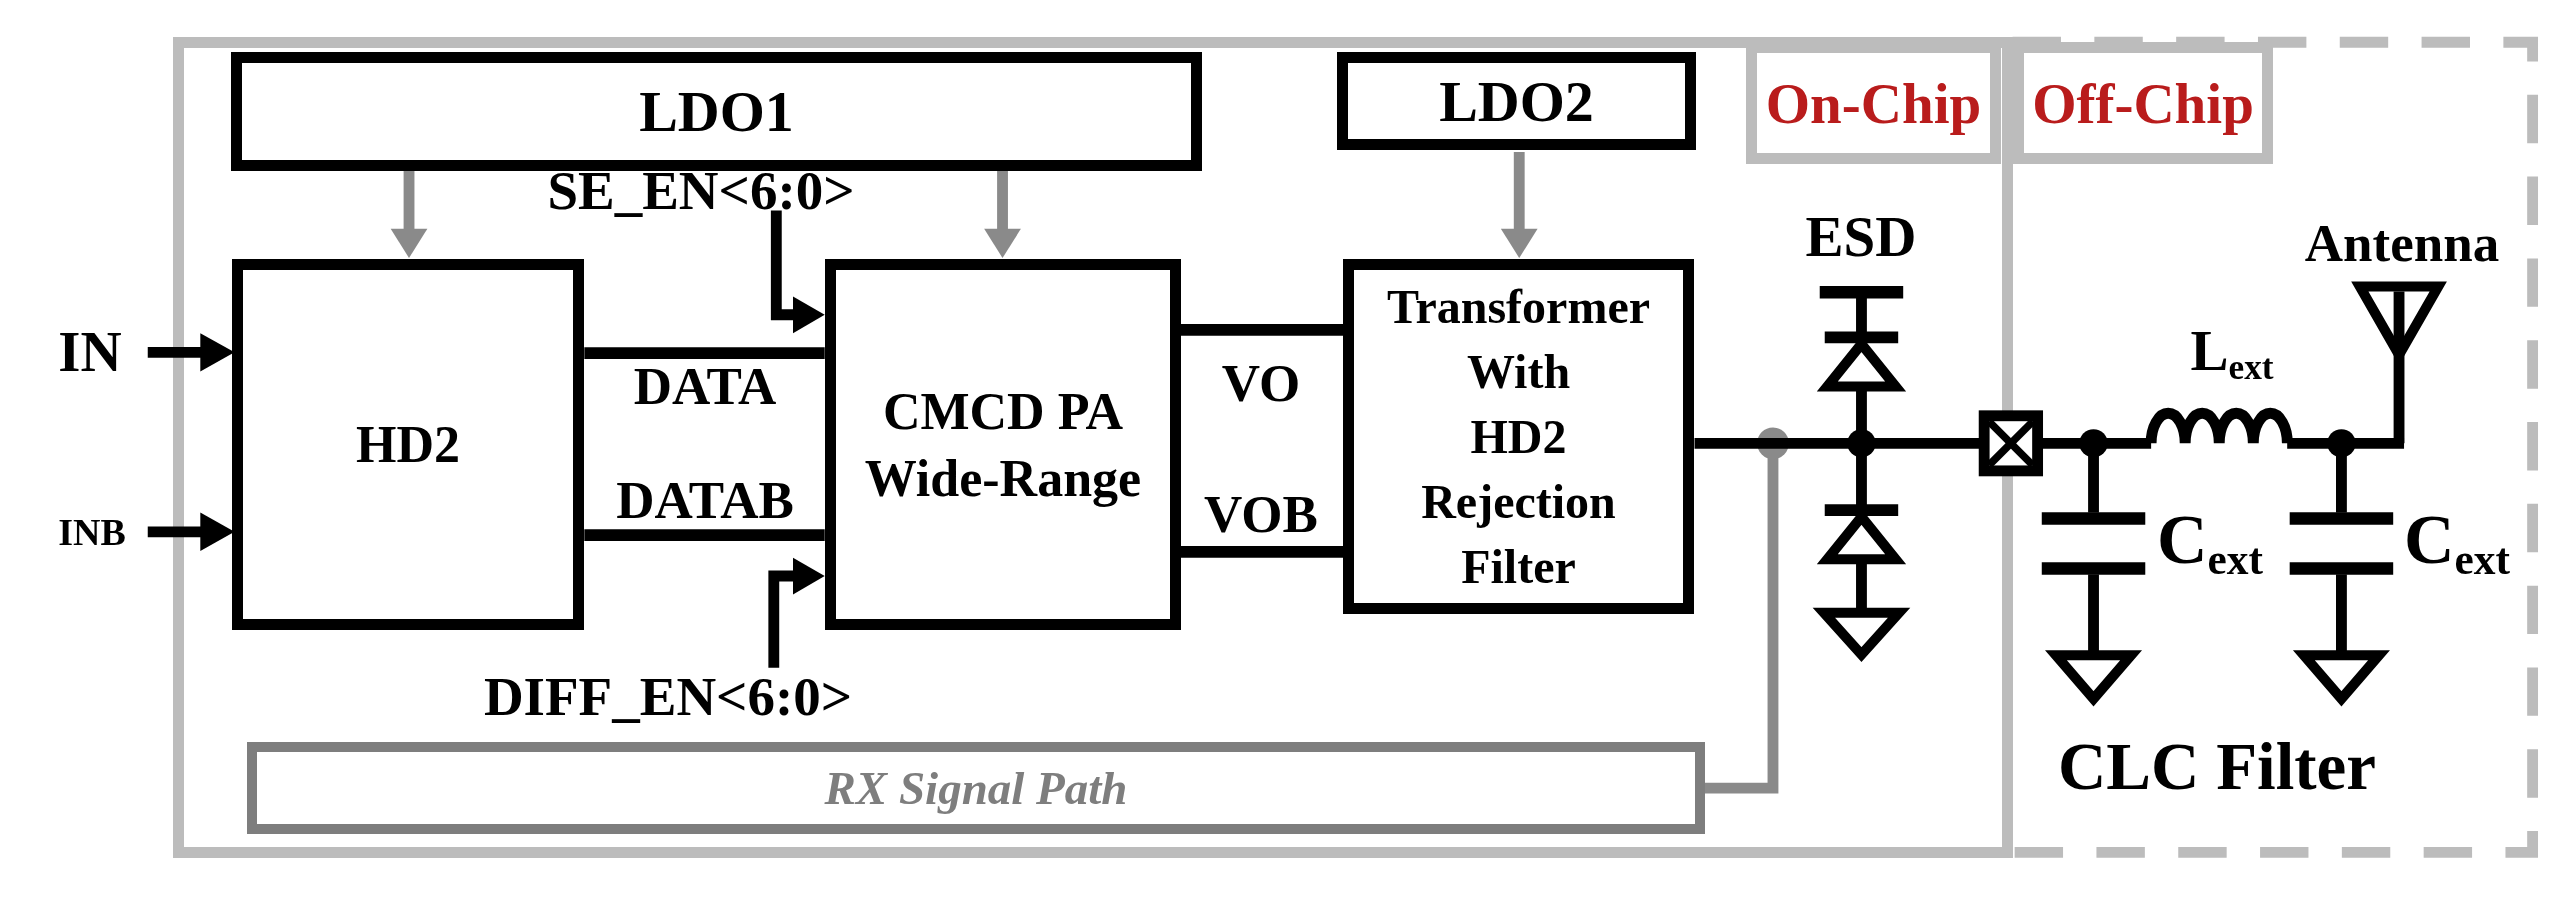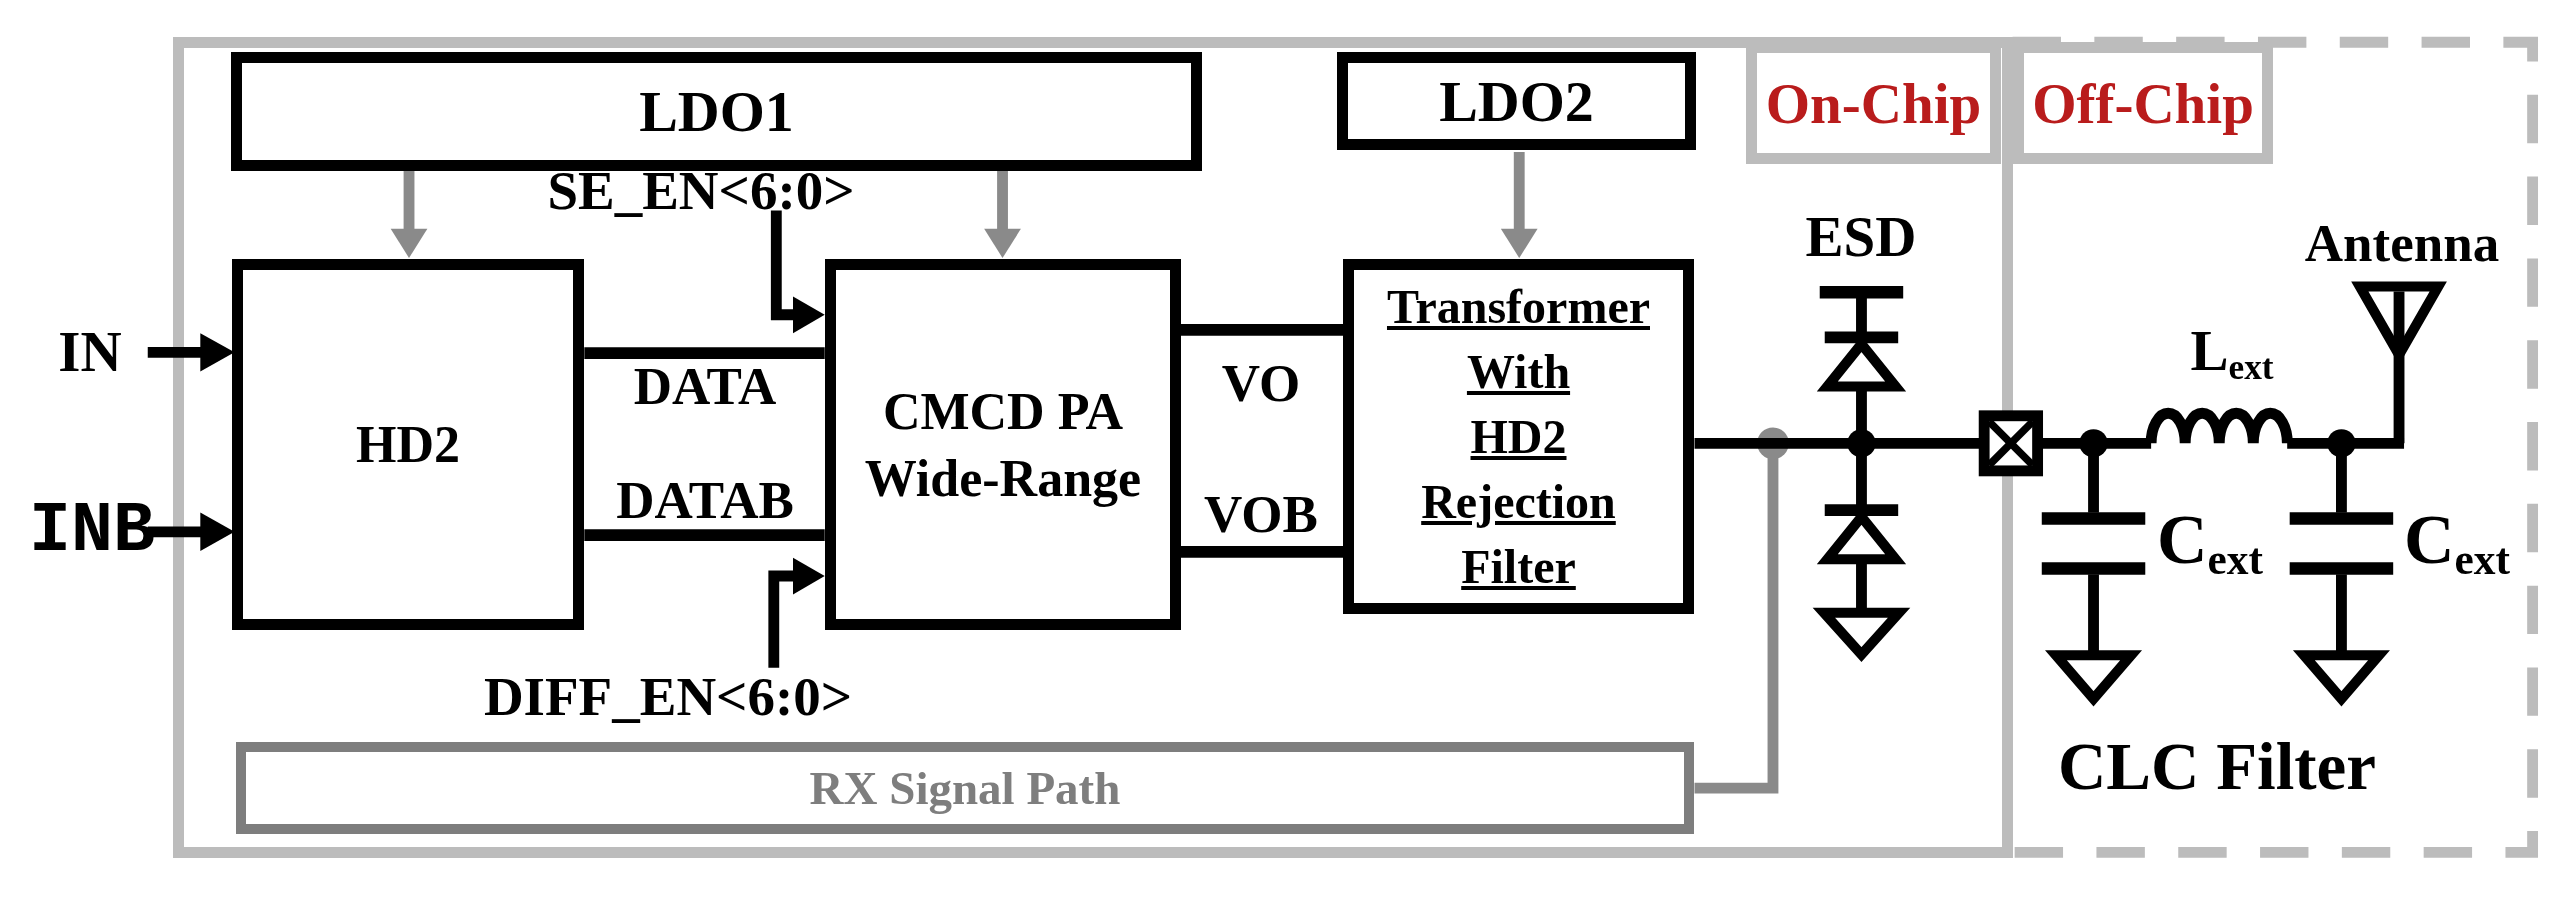--- a/index.html
+++ b/index.html
@@ -132,41 +132,41 @@
 
 <div class="box blk" style="left:232px;top:259px;width:352px;height:371px;font-size:52px;line-height:67px;flex-direction:column;">
   <span>HD2</span>
 </div>
 
 <div class="box blk" style="left:825px;top:259px;width:356px;height:371px;font-size:52px;line-height:67px;flex-direction:column;">
   <span>CMCD PA</span>
   <span>Wide-Range</span>
 </div>
 
-<div class="box blk" style="left:1343px;top:259px;width:351px;height:355px;font-size:48px;line-height:65px;flex-direction:column;text-decoration:underline;">
+<div class="box blk" style="left:1343px;top:259px;width:351px;height:355px;font-size:48px;line-height:65px;flex-direction:column;">
   <span>Transformer</span>
   <span>With</span>
   <span>HD2</span>
   <span>Rejection</span>
   <span>Filter</span>
 </div>
 
-<div class="box" style="left:236px;top:742px;width:1458px;height:92px;border:10px solid #7e7e7e;font-size:47px;">
+<div class="box" style="left:247px;top:742px;width:1458px;height:92px;border:10px solid #7e7e7e;font-size:47px;font-style:italic;">
   <span class="gray-t">RX Signal Path</span>
 </div>
 
 <div class="box grayb" style="left:1746px;top:42px;width:255px;height:122px;font-size:57px;">
   <span class="red">On-Chip</span>
 </div>
 <div class="box grayb" style="left:2013px;top:42px;width:260px;height:122px;font-size:57px;">
   <span class="red">Off-Chip</span>
 </div>
 
 <div class="lbl" style="left:90px;top:351px;font-size:57px;">IN</div>
-<div class="lbl" style="left:92px;top:532px;font-size:70px;font-family:Liberation Mono, monospace;">INB</div>
+<div class="lbl" style="left:92px;top:532px;font-size:38px;">INB</div>
 
 <div class="lbl" style="left:701px;top:190px;font-size:55px;">SE_EN&lt;6:0&gt;</div>
 <div class="lbl" style="left:668px;top:696px;font-size:55px;">DIFF_EN&lt;6:0&gt;</div>
 
 <div class="lbl" style="left:705px;top:386px;font-size:53px;">DATA</div>
 <div class="lbl" style="left:705px;top:500px;font-size:53px;">DATAB</div>
 
 <div class="lbl" style="left:1261px;top:365px;font-size:53px;margin-top:18px;">VO</div>
 <div class="lbl" style="left:1261px;top:514px;font-size:53px;">VOB</div>
 

